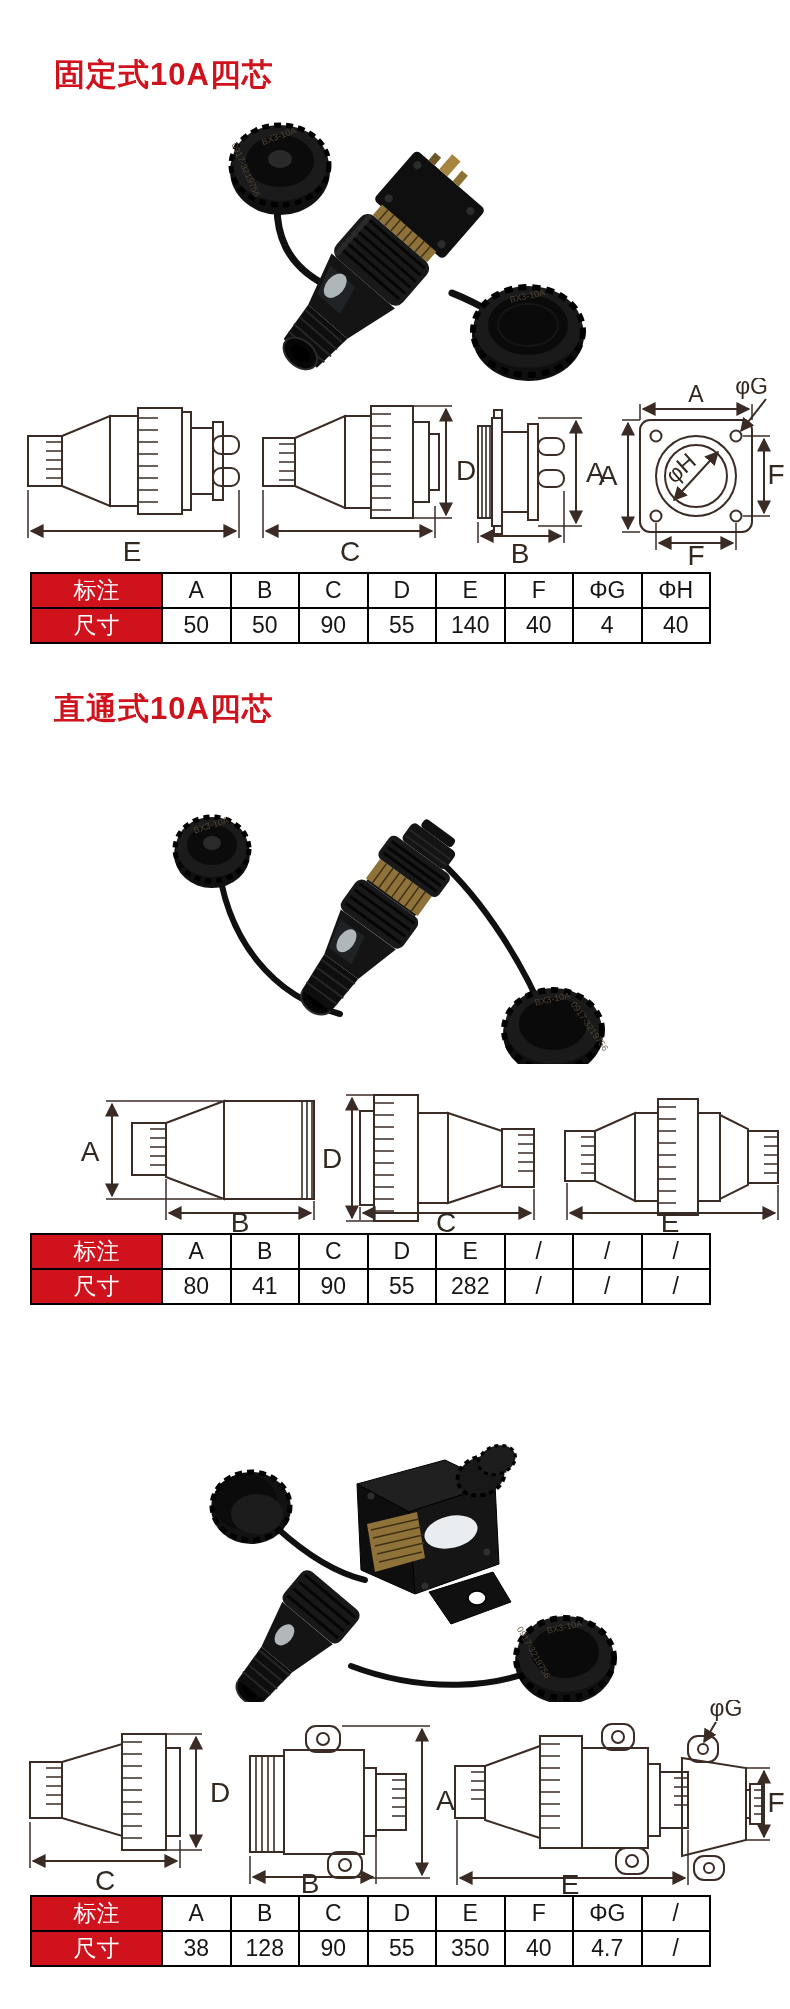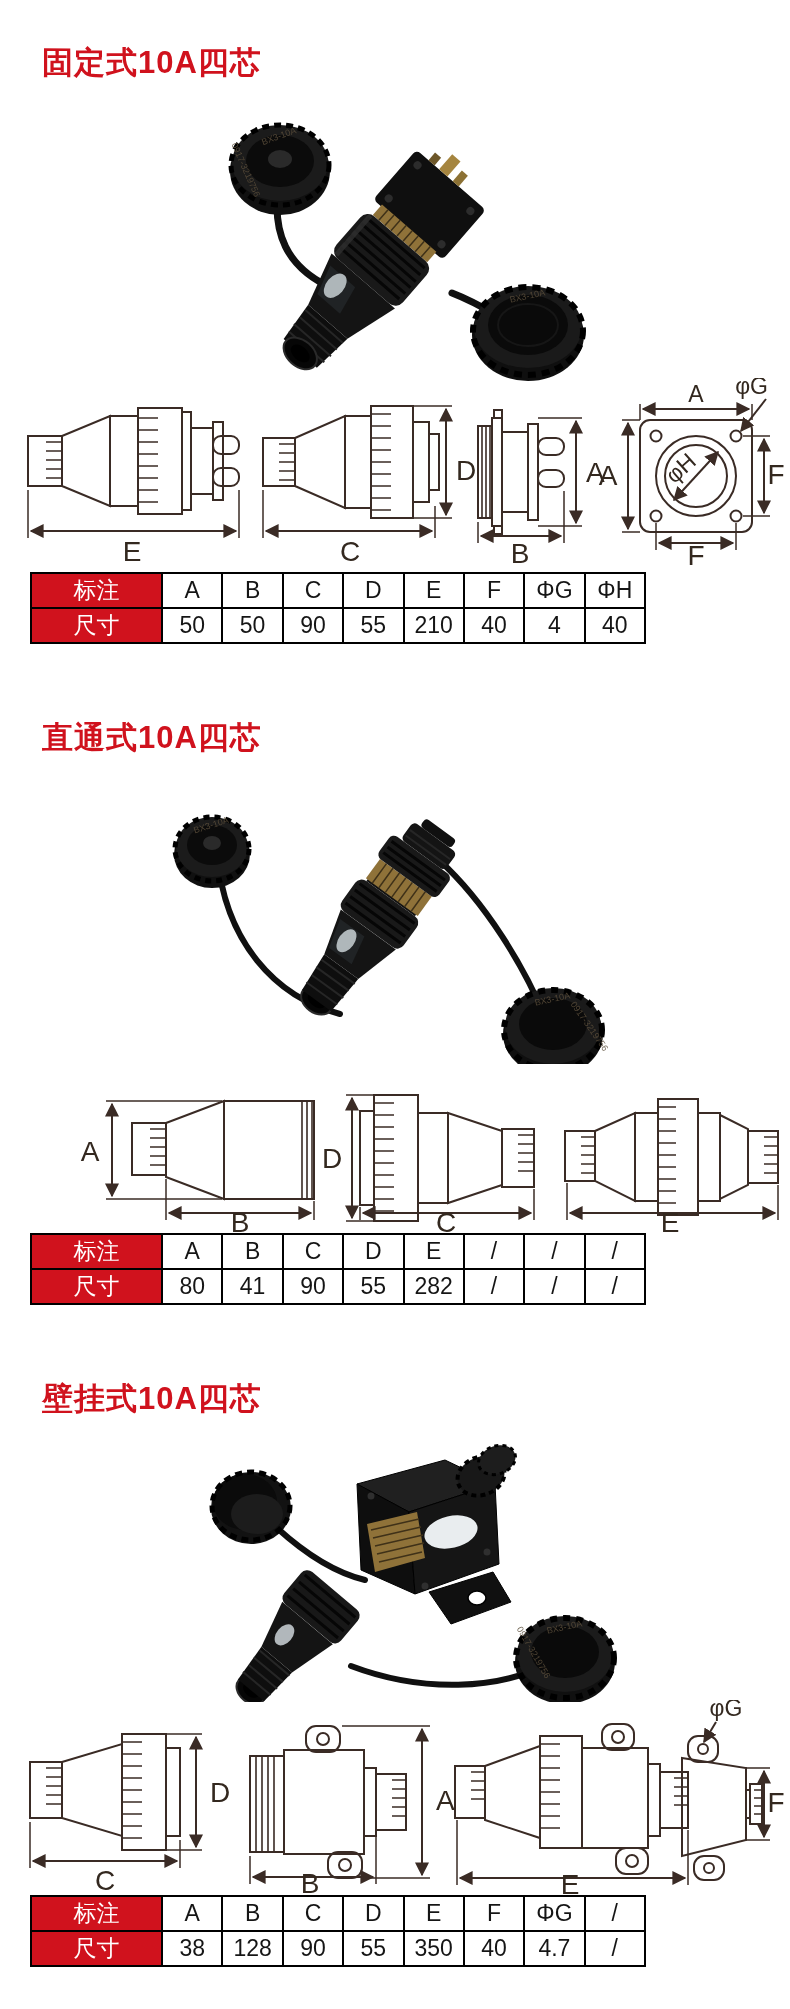--- a/index.html
+++ b/index.html
@@ -1,21 +1,21 @@
 <!DOCTYPE html>
 <html><head>
 <meta charset="utf-8">
 <style>
   html,body{margin:0;padding:0;background:#fff;}
   .page{position:relative;width:790px;height:2009px;background:#ffffff;overflow:hidden;
         font-family:"Liberation Sans","DejaVu Sans",sans-serif;}
-  .sec-title{position:absolute;left:38px;margin:4px;color:#d0121d;font-size:31px;font-weight:bold;
+  .sec-title{position:absolute;left:38px;margin:16px;color:#d0121d;font-size:31px;font-weight:bold;
              letter-spacing:1px;line-height:1.1;white-space:nowrap;}
   .photo,.diagram{position:absolute;}
-  table.spec{position:absolute;left:30px;width:616px;border-collapse:collapse;table-layout:fixed;}
+  table.spec{position:absolute;left:30px;width:681px;border-collapse:collapse;table-layout:fixed;}
   table.spec td{border:2.5px solid #000;height:33px;text-align:center;vertical-align:middle;
                 font-size:23px;color:#151515;padding:0;overflow:hidden;}
   table.spec td.lab{background:#d0121d;color:#ffffff;font-size:23px;}
   
   .ln{stroke:#3a2b25;stroke-width:2;fill:none;}
   .lnt{stroke:#3a2b25;stroke-width:1.6;fill:none;}
   .dim{stroke:#3a2b25;stroke-width:2;fill:none;}
   .ext{stroke:#3a2b25;stroke-width:1.5;fill:none;}
   .dl{font-family:"Liberation Sans","DejaVu Sans",sans-serif;font-size:28px;fill:#33281f;}
   .dls{font-family:"Liberation Sans","DejaVu Sans",sans-serif;font-size:23px;fill:#33281f;}
@@ -200,29 +200,29 @@
       <td>F</td>
       <td>ΦG</td>
       <td>ΦH</td>
     </tr>
     <tr>
       <td class="lab">尺寸</td>
       <td>50</td>
       <td>50</td>
       <td>90</td>
       <td>55</td>
-      <td>210</td>
+      <td>140</td>
       <td>40</td>
       <td>4</td>
       <td>40</td>
     </tr>
   </tbody>
     </table>
 
-  <h2 class="sec-title" style="top:717px;">直通式10A四芯</h2>
+  <h2 class="sec-title" style="top:676px;">直通式10A四芯</h2>
 
   <svg class="photo" style="left:95px;top:762px;" width="570" height="302" viewBox="0 0 570 302">
     <path class="strap2" d="M122,92 C130,180 180,235 245,252"></path>
     <g>
       <ellipse cx="117" cy="92" rx="38" ry="34" fill="#101010"></ellipse>
       <ellipse cx="117" cy="85" rx="36" ry="30" fill="#1b1b1b"></ellipse>
       <ellipse cx="117" cy="87" rx="37" ry="32" fill="none" stroke="#000" stroke-width="5" stroke-dasharray="6 5"></ellipse>
       <ellipse cx="117" cy="83" rx="25" ry="20" fill="#0b0b0b"></ellipse>
       <ellipse cx="117" cy="81" rx="9" ry="7" fill="#2a2a2a"></ellipse>
       <text class="cap-etch" x="117" y="66" text-anchor="middle" transform="rotate(-18 117 66)">BX3-10A</text>
@@ -347,21 +347,20 @@
       <td>90</td>
       <td>55</td>
       <td>282</td>
       <td>/</td>
       <td>/</td>
       <td>/</td>
     </tr>
   </tbody>
     </table>
 
-  <h2 class="sec-title" style="top:1378px;">壁挂式10A四芯</h2>
 
   <svg class="photo" style="left:95px;top:1426px;" width="570" height="276" viewBox="0 0 570 276">
     <path class="strap2" d="M182,102 C215,132 245,148 270,154"></path>
     <g>
       <ellipse cx="156" cy="82" rx="40" ry="36" fill="#121212"></ellipse>
       <ellipse cx="150" cy="76" rx="32" ry="28" fill="#0b0b0b"></ellipse>
       <ellipse cx="156" cy="80" rx="39" ry="34" fill="none" stroke="#000" stroke-width="5" stroke-dasharray="7 5"></ellipse>
       <ellipse cx="162" cy="88" rx="26" ry="20" fill="#1c1c1c"></ellipse>
     </g>
 

